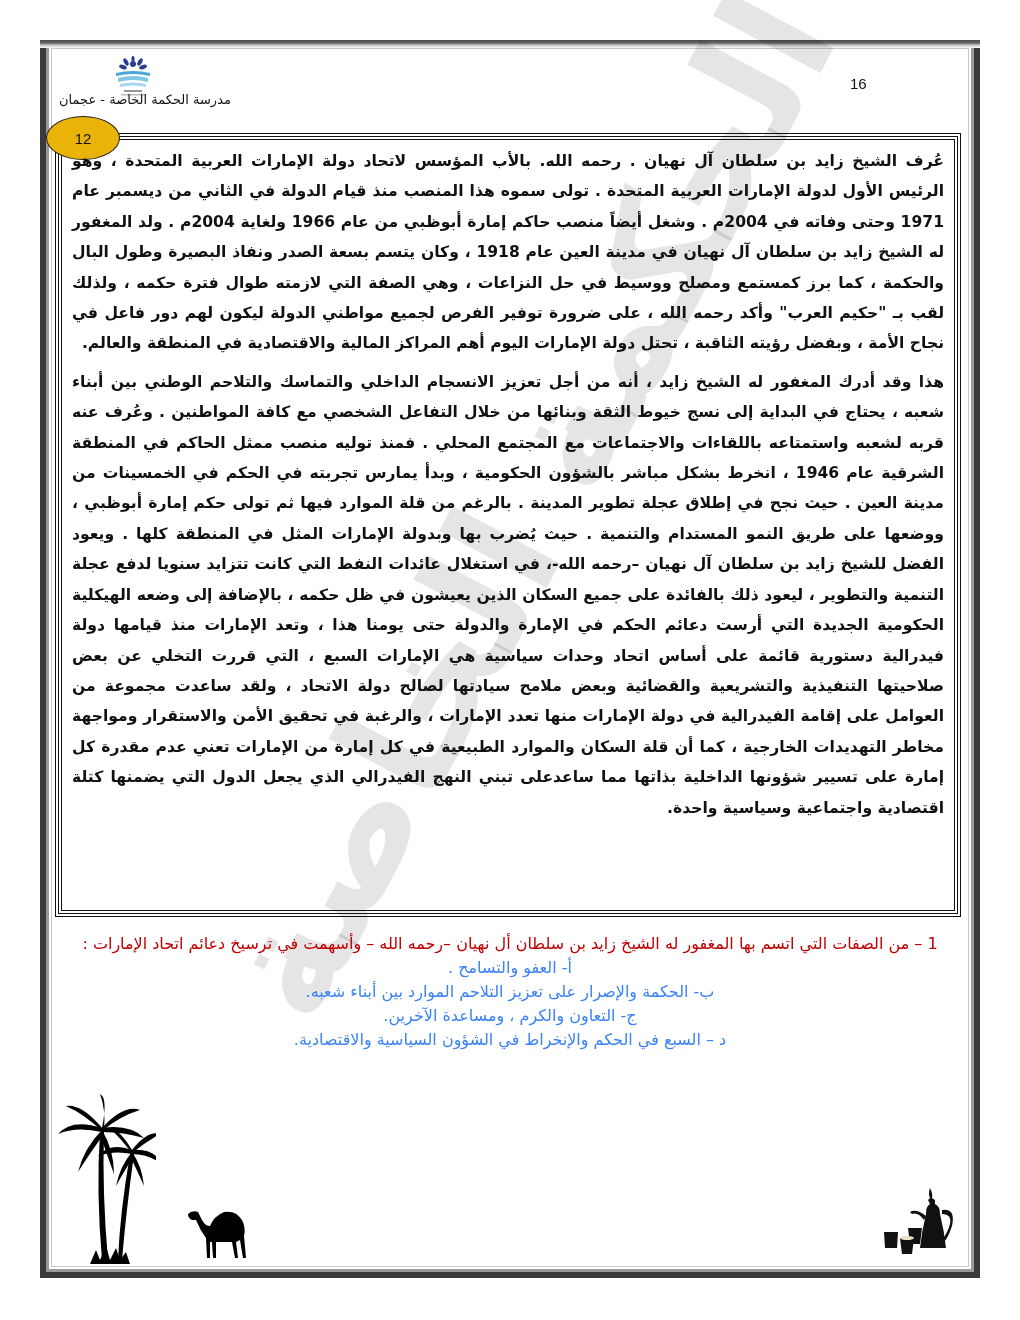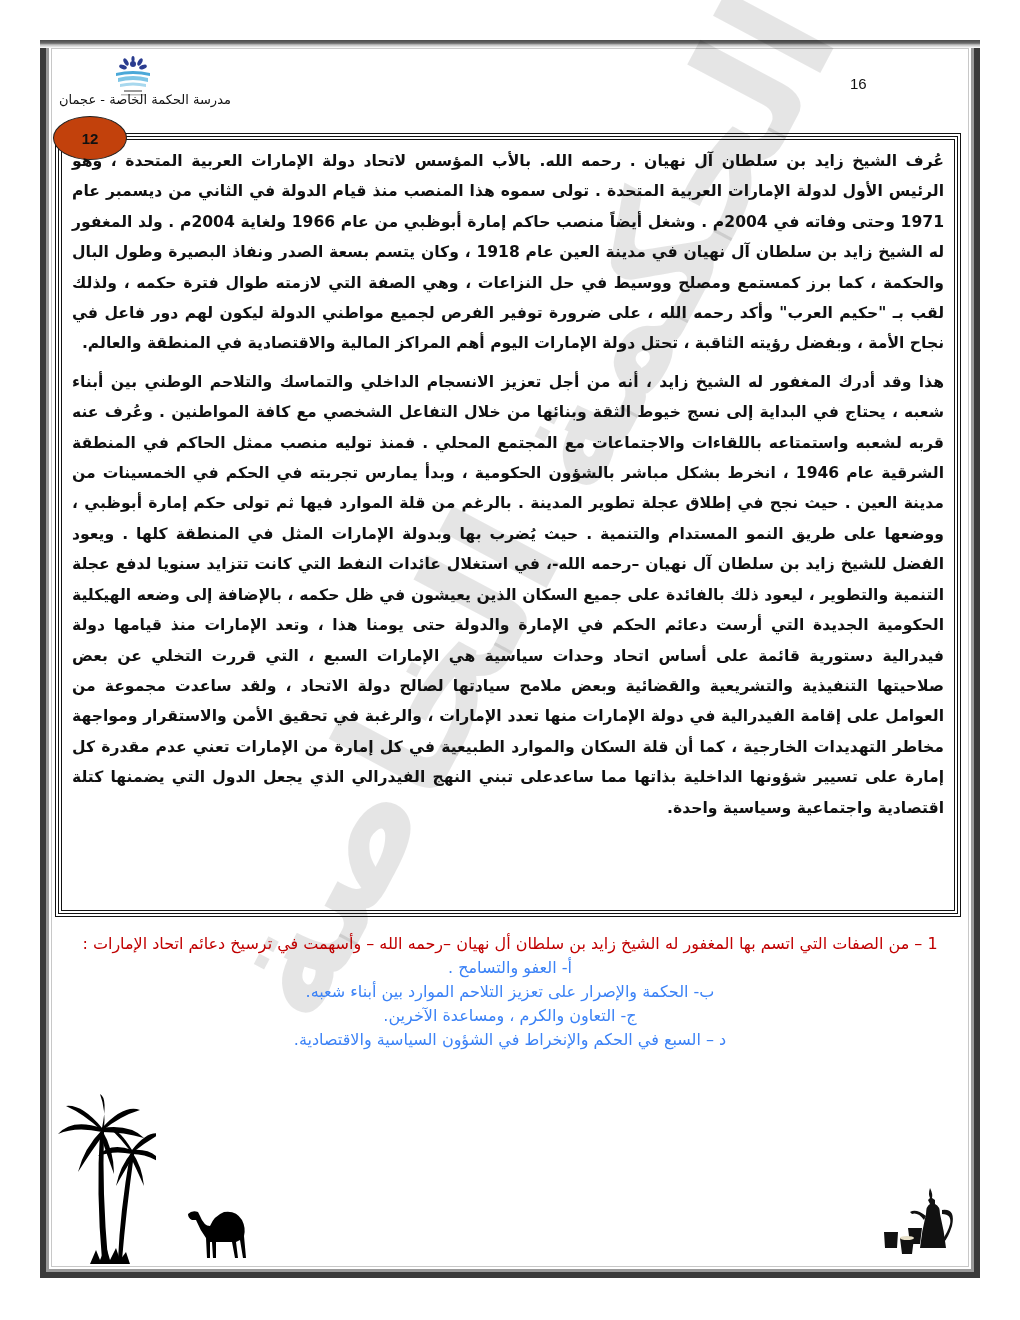--- a/index.html
+++ b/index.html
@@ -25,24 +25,24 @@
       margin-top: 13px;
     }
 
     .school-logo { position: absolute; left: 104px; top: 56px; width: 58px; height: 44px; }
     .school-name {
       position: absolute; left: 50px; top: 92px; width: 190px; direction: rtl; text-align: center;
       font-size: 13px; color: #111; font-family: "DejaVu Sans", sans-serif;
     }
 
     .lesson-badge {
-      position: absolute; left: 53px; top: 116px; width: 72px; height: 42px;
-      border: 1px solid #222; border-radius: 50%; background: #c2410c; z-index: 3;
+      position: absolute; left: 46px; top: 116px; width: 72px; height: 42px;
+      border: 1px solid #222; border-radius: 50%; background: #eab308; z-index: 3;
       display: flex; align-items: center; justify-content: center;
-      font-size: 15px; font-family: "Liberation Sans", sans-serif; color: #111; font-weight: bold;
+      font-size: 15px; font-family: "Liberation Sans", sans-serif; color: #111;
     }
 
     .text-box {
       position: absolute; left: 58px; top: 136px; width: 900px; height: 778px;
       box-sizing: border-box; border: 4px double #111; outline: 1px solid #111; outline-offset: 2px;
       background: transparent; z-index: 2;
     }
 
     .article {
       position: absolute; left: 72px; top: 146px; width: 872px;

